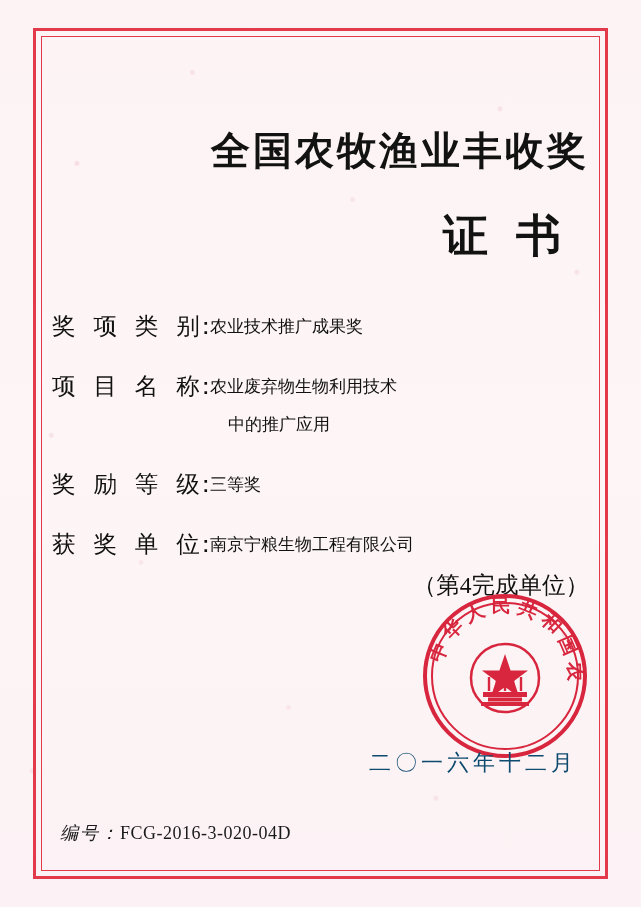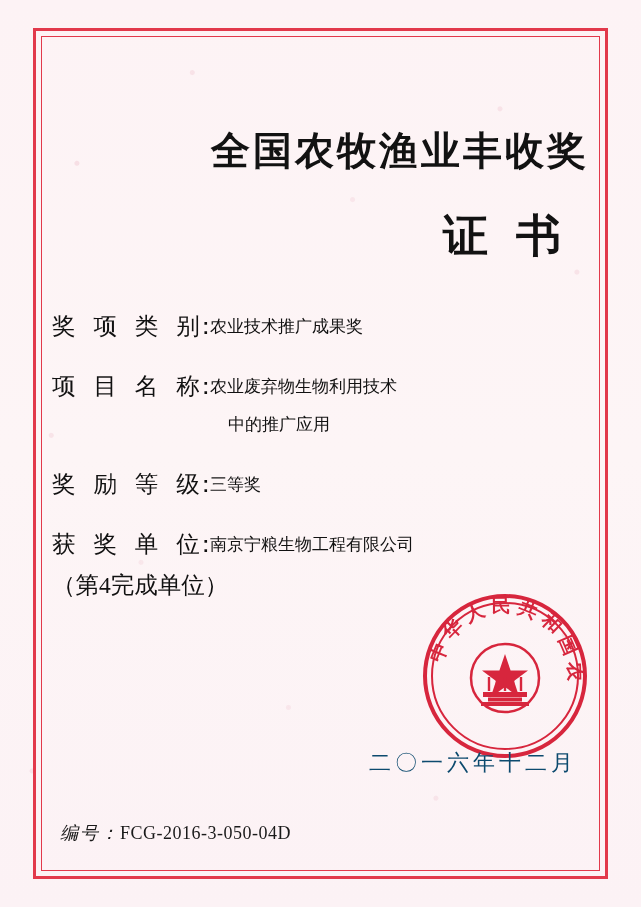--- a/index.html
+++ b/index.html
@@ -120,20 +120,21 @@
     font-size: 17px;
     line-height: 38px;
   }
   .value-line { display: block; }
   .value-line.indent { padding-left: 18px; }
 
   #unit-extra {
     font-size: 23.5px;
     line-height: 38px;
     margin-top: 2px;
+    text-align: right;
   }
 
   
   #seal {
     position: absolute;
     right: 52px;
     top: 592px;
     width: 168px;
     height: 168px;
   }
@@ -244,16 +245,16 @@
       </defs>
       <text font-family="Liberation Serif, serif" font-size="19" font-weight="bold" fill="#d7263d" letter-spacing="6">
         <textPath href="#sealArcTop" startOffset="6%">中华人民共和国农业部</textPath>
       </text>
     </svg>
   </div>
 
   <div id="date">二〇一六年十二月</div>
 
   <div id="serial">
-    <span class="serial-label">编号：</span><span class="serial-value">FCG-2016-3-050-04D</span>
+    <span class="serial-label">编号：</span><span class="serial-value">FCG-2016-3-020-04D</span>
   </div>
 
 </div>
 
 </body></html>

